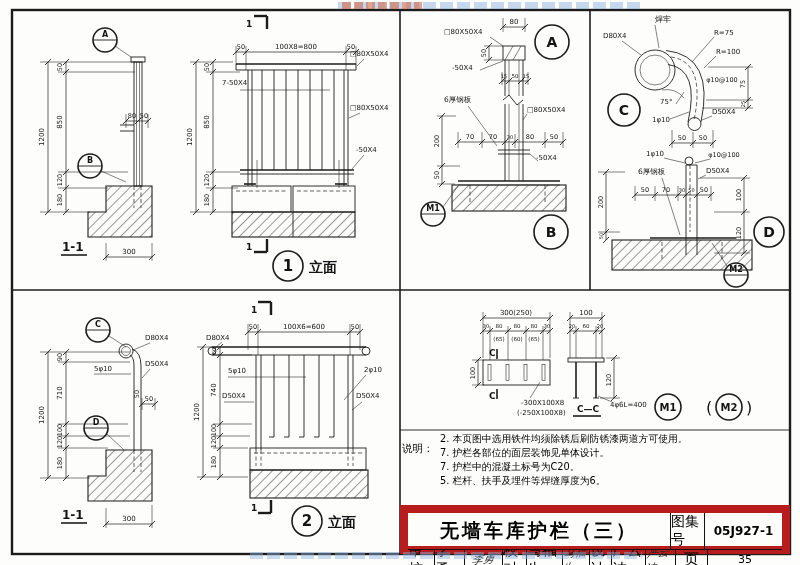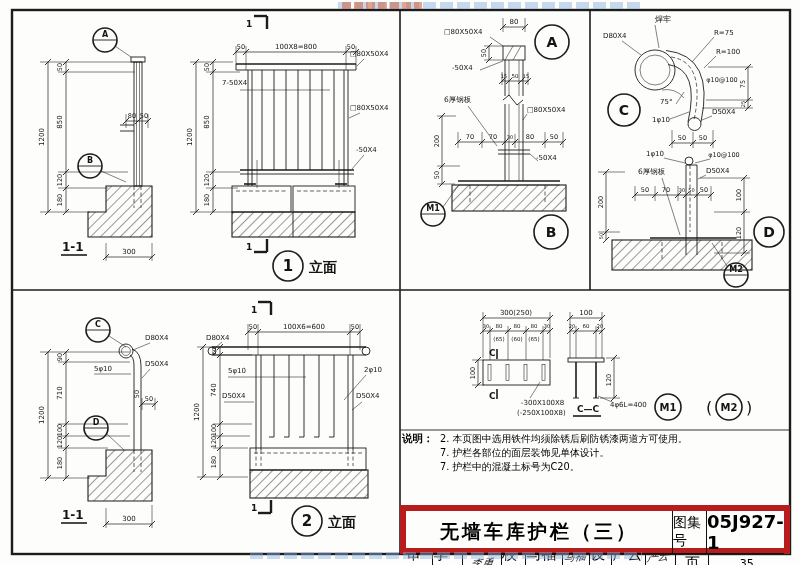--- a/index.html
+++ b/index.html
@@ -15,33 +15,33 @@
   .t55{font-size:5.5px;text-anchor:middle}.t5{font-size:5px;text-anchor:middle}
   .lbl{font-size:7px}.lbl8{font-size:7.5px}
   .ref{font-size:8px;font-weight:bold;text-anchor:middle}
   .big{font-size:14px;font-weight:bold;text-anchor:middle}
   .num{font-size:15px;font-weight:bold;text-anchor:middle}
   .cap{font-size:14px;font-weight:bold}
   .sec{font-size:12px;font-weight:bold}
   .cut{font-size:9px;font-weight:bold}
   
   .notes{position:absolute;left:402px;top:432px;width:386px;height:72px;display:flex}
-  .notes .hd{font-size:10.5px;font-weight:bold;width:38px;padding-top:0;flex:none}
+  .notes .hd{font-size:10.5px;font-weight:normal;width:38px;padding-top:10px;flex:none}
   .notes .it{font-size:9.8px;line-height:14px;white-space:nowrap}
   
-  .tb{position:absolute;left:400px;top:505px;width:390px;height:49px;border:6px solid #b91c1c;
+  .tb{position:absolute;left:400px;top:505px;width:390px;height:49px;border:8px solid #b91c1c;
       box-sizing:border-box;display:flex;flex-direction:column;background:#fdfdfc}
   .tb .r1{flex:1;display:flex}
   .tb .r2{height:19px;display:flex;border-top:1.5px solid #111}
   .tb .c{display:flex;align-items:center;justify-content:center;border-left:1px solid #111;
          box-sizing:border-box;overflow:hidden}
   .tb .c:first-child{border-left:none}
   .tb .ttl{flex:1;font-size:19px;font-weight:bold;letter-spacing:3px}
   .tb .al{width:34px;font-size:14px}
-  .tb .an{width:78px;font-size:18px;font-weight:bold}
+  .tb .an{width:78px;font-size:12px;font-weight:bold}
   .tb .s{font-size:15px}
   .tb .sig{font-size:11px;font-style:italic;color:#222}
   .tb .sig span{display:inline-block;transform:skewX(-14deg) rotate(-5deg)}
   
   .wm{position:absolute;height:7px;pointer-events:none;
       background:repeating-linear-gradient(90deg,#8fb3e0 0 13px,transparent 13px 17px)}
   .wm-red{position:absolute;height:7px;pointer-events:none;opacity:.6;
       background:repeating-linear-gradient(90deg,#d0684a 0 9px,transparent 9px 12px)}
 </style>
 </head>
@@ -616,20 +616,21 @@
     </g>
   </g>
 </svg>
 
 <div class="notes">
   <div class="hd">说明：</div>
   <div>
     <div class="it">2. 本页图中选用铁件均须除锈后刷防锈漆两道方可使用。</div>
     <div class="it">7. 护栏各部位的面层装饰见单体设计。</div>
     <div class="it">7. 护栏中的混凝土标号为C20。</div>
+    <div class="it">5. 栏杆、扶手及埋件等焊缝厚度为6。</div>
   </div>
 </div>
 
 <div class="tb">
   <div class="r1">
     <div class="c ttl">无墙车库护栏（三）</div>
     <div class="c al">图集号</div>
     <div class="c an">05J927-1</div>
   </div>
   <div class="r2">

